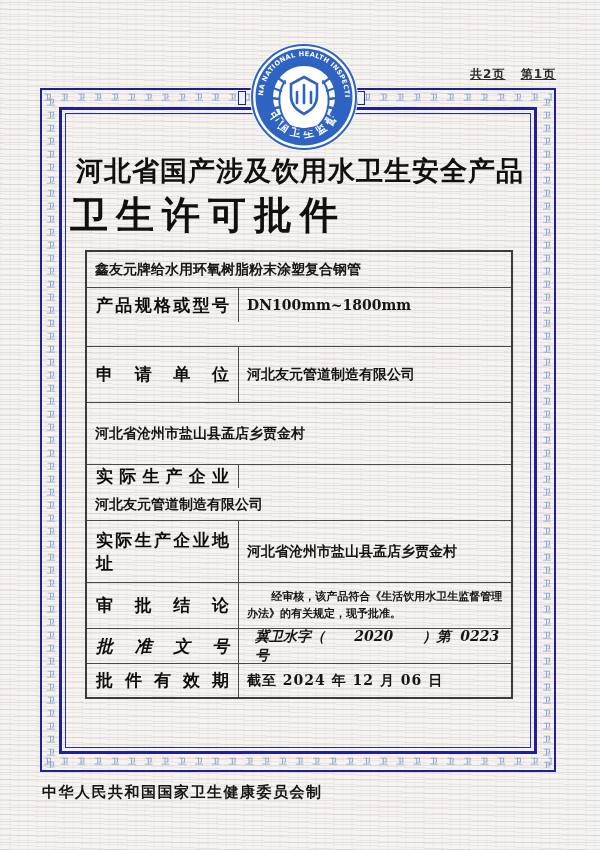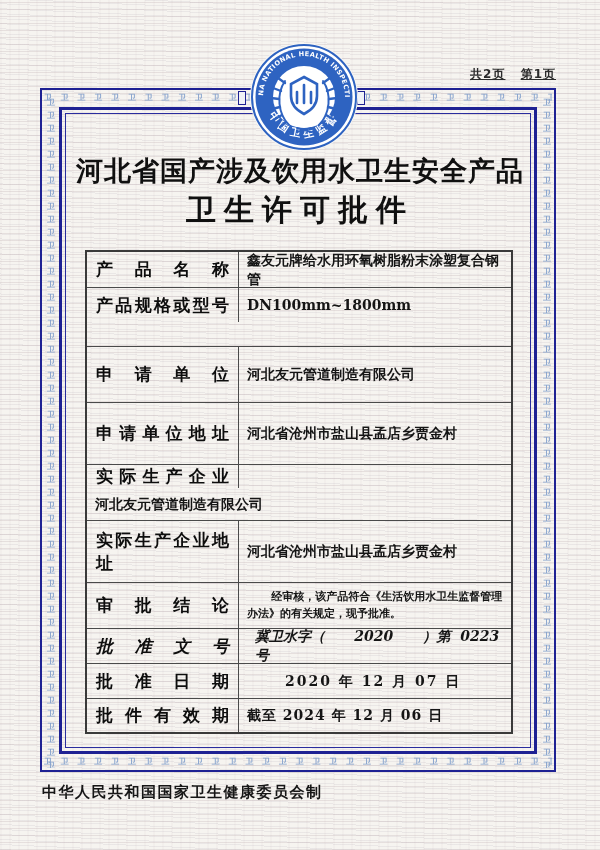--- a/index.html
+++ b/index.html
@@ -59,22 +59,22 @@
   
   .emblem{position:absolute;left:244px;top:37px;width:120px;height:120px;z-index:5;}
   
   .title1{
     position:absolute;left:70px;top:153px;width:460px;z-index:4;
     text-align:center;font-family:"DejaVu Serif",serif;font-weight:bold;
     font-size:27px;letter-spacing:1px;color:#101010;
   }
   .title2{
     position:absolute;left:70px;top:190px;width:460px;z-index:4;
-    text-align:center;font-family:"DejaVu Serif",serif;font-weight:bold;
-    font-size:30px;letter-spacing:8px;color:#101010;
+    text-align:left;font-family:"DejaVu Serif",serif;font-weight:bold;
+    font-size:38px;letter-spacing:8px;color:#101010;
   }
   
   .cert-table{
     position:absolute;left:85px;top:250px;width:428px;z-index:4;
     border:2px solid #3a3a3a;box-sizing:border-box;background:transparent;
   }
   .row{display:flex;border-top:1px solid #4a4a4a;}
   .row:first-child{border-top:none;}
   .cell{box-sizing:border-box;display:flex;align-items:center;}
   .cell.label{width:152px;border-right:1px solid #4a4a4a;padding:0 9px;}
@@ -171,45 +171,39 @@
       </g>
     </svg>
   </div>
 
   <div class="title1">河北省国产涉及饮用水卫生安全产品</div>
   <div class="title2">卫生许可批件</div>
 
   <div class="cert-table">
 
     <div class="row r1">
-      <div class="cell label">
-          <span class="just">产品名称</span>
-        </div>
       <div class="cell value"><span>鑫友元牌给水用环氧树脂粉末涂塑复合钢管</span></div>
     </div>
 
 
     <div class="row r3">
       <div class="cell label">
           <span class="just">产品规格或型号</span>
         </div>
       <div class="cell value"><span>DN100mm~1800mm</span></div>
     </div>
 
     <div class="row r4">
       <div class="cell label">
           <span class="just">申请单位</span>
         </div>
       <div class="cell value"><span>河北友元管道制造有限公司</span></div>
     </div>
 
     <div class="row r5">
-      <div class="cell label">
-          <span class="just">申请单位地址</span>
-        </div>
       <div class="cell value"><span>河北省沧州市盐山县孟店乡贾金村</span></div>
     </div>
 
     <div class="row r6">
       <div class="cell label">
           <span class="just">实际生产企业</span>
         </div>
       <div class="cell value"><span>河北友元管道制造有限公司</span></div>
     </div>
 
@@ -227,26 +221,20 @@
       <div class="cell value"><span>经审核，该产品符合《生活饮用水卫生监督管理办法》的有关规定，现予批准。</span></div>
     </div>
 
     <div class="row r9">
       <div class="cell label">
           <span class="just">批准文号</span>
         </div>
       <div class="cell value"><span>冀卫水字（      2020      ）第  0223  号</span></div>
     </div>
 
-    <div class="row r10">
-      <div class="cell label">
-          <span class="just">批准日期</span>
-        </div>
-      <div class="cell value"><span>2020 年 12 月 07 日</span></div>
-    </div>
 
     <div class="row r11">
       <div class="cell label">
           <span class="just">批件有效期</span>
         </div>
       <div class="cell value"><span>截至 2024 年 12 月 06 日</span></div>
     </div>
 
   </div>
 

